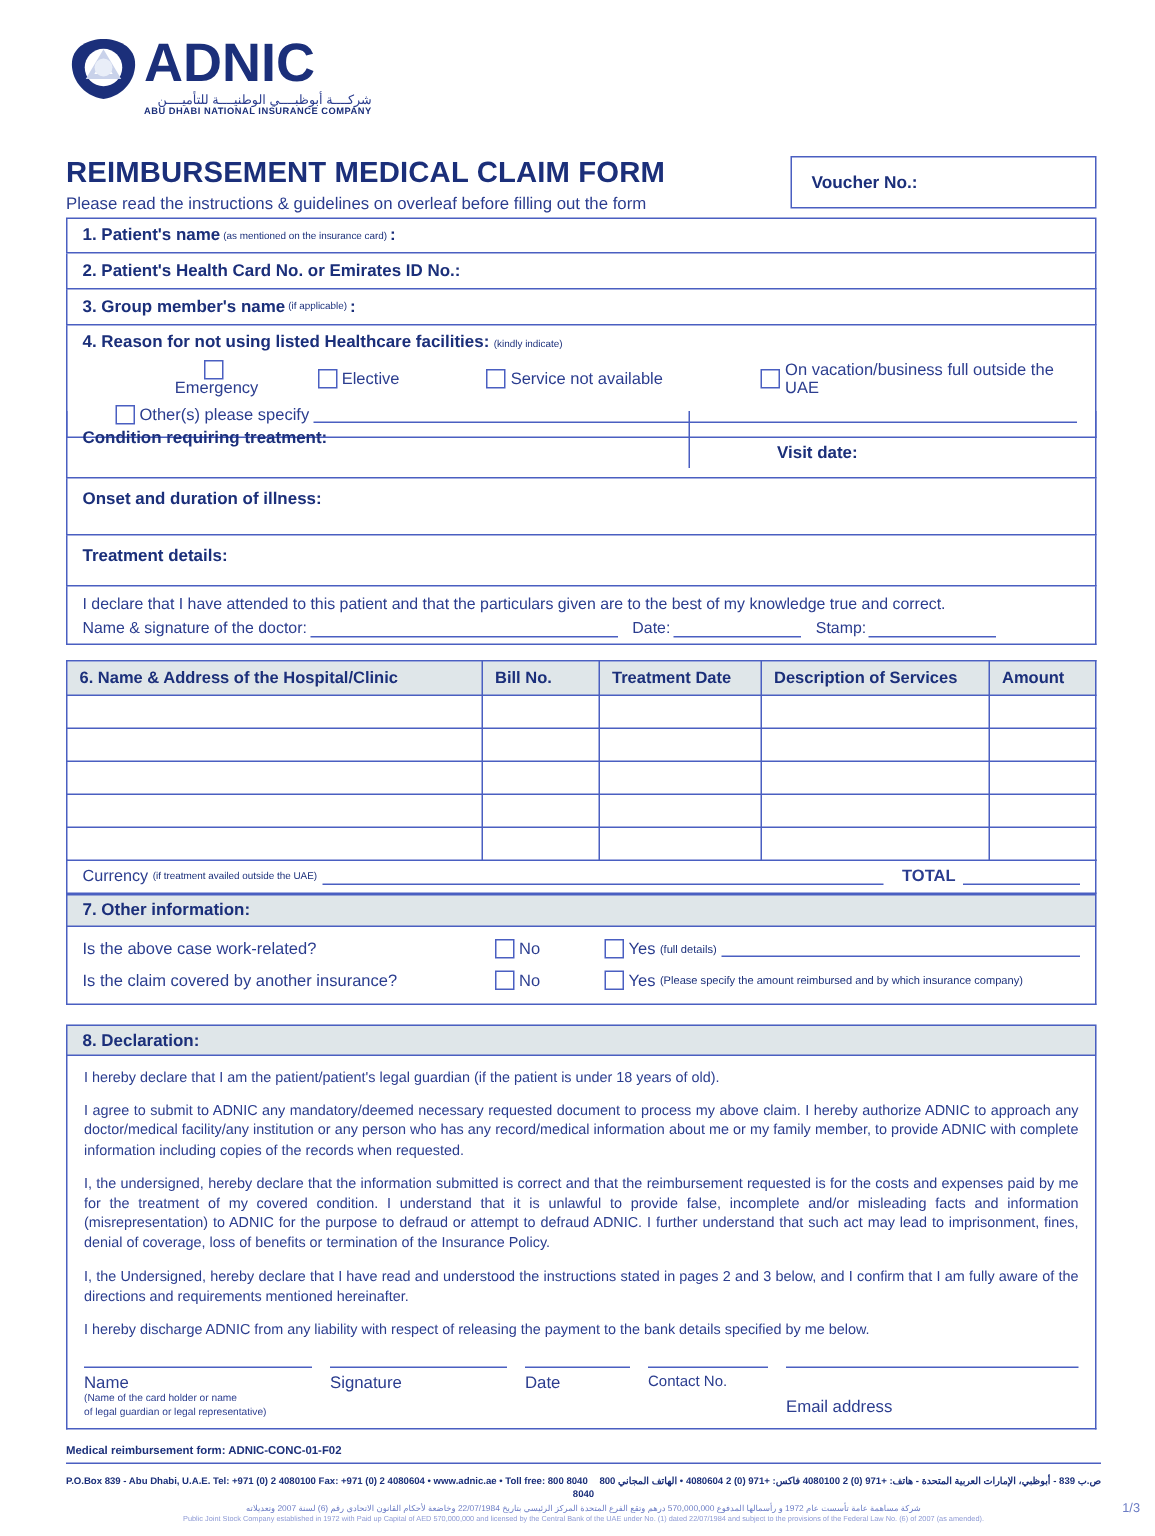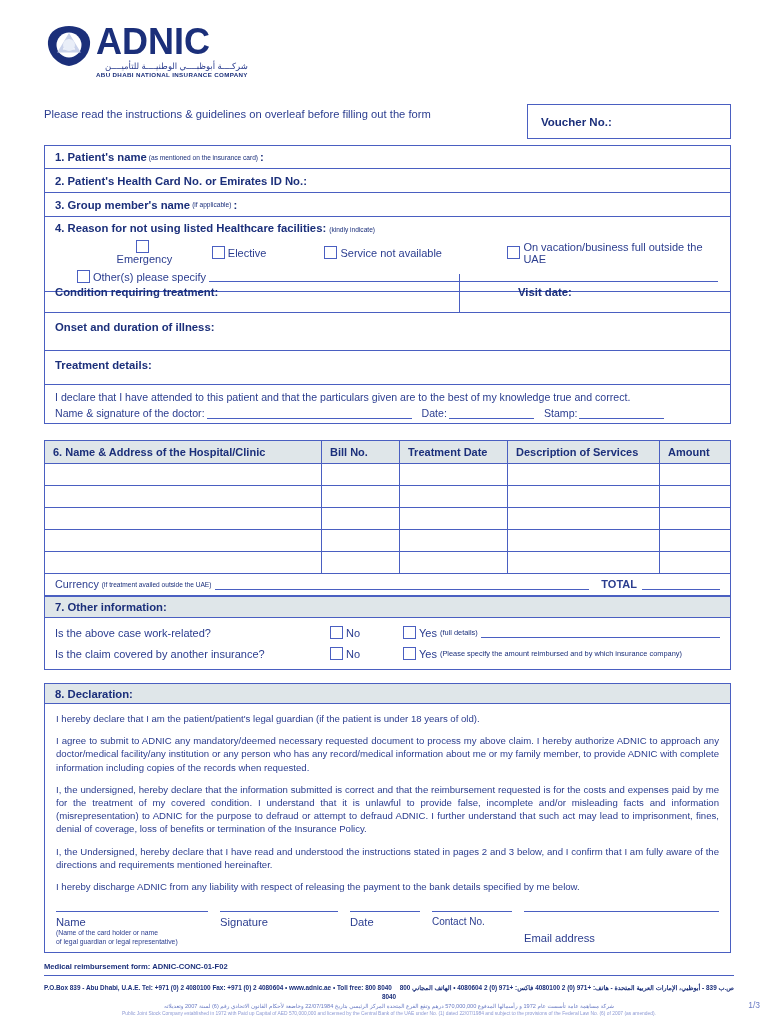--- a/index.html
+++ b/index.html
@@ -122,20 +122,21 @@
       </svg>
     </div>
     <div class="logo-text-wrap">
       <div class="logo-word">ADNIC</div>
       <div class="logo-arabic">شركــــة أبوظبــــي الوطنيــــة للتأميــــن</div>
       <div class="logo-sub">ABU DHABI NATIONAL INSURANCE COMPANY</div>
     </div>
   </div>
 
   <div class="title-block">
+    <div class="form-title">REIMBURSEMENT MEDICAL CLAIM FORM</div>
     <div class="form-subtitle">Please read the instructions &amp; guidelines on overleaf before filling out the form</div>
   </div>
   <div class="voucher-box">
     <span>Voucher No.:</span>
   </div>
 
   <div class="frame" style="top:145px;">
     <div class="row first" style="height:24px;">
       <span class="lbl">1. Patient's name</span>
       <span class="lbl-sm" style="margin:0 2px;">(as mentioned on the insurance card)</span>
@@ -181,21 +182,21 @@
         <span class="underline-fill" style="margin-left:3px; margin-right:2px;"></span>
       </div>
     </div>
   </div>
 
   <div class="frame" style="top:274px;">
     <div style="display:flex; border-left:1.4px solid #4a5fc1; border-right:1.4px solid #4a5fc1; border-bottom:1.4px solid #4a5fc1;gap:48px;">
       <div style="flex:1; padding:8px 10px; height:38px; border-right:1.4px solid #4a5fc1;">
         <span class="lbl">Condition requiring treatment:</span>
       </div>
-      <div style="width:222px; padding:8px 10px;">
+      <div style="width:222px; padding:8px 10px;margin-top:10px;">
         <span class="lbl">Visit date:</span>
       </div>
     </div>
     <div class="row" style="height:38px; align-items:flex-start; padding-top:8px;">
       <span class="lbl">Onset and duration of illness:</span>
     </div>
     <div class="row" style="height:34px; align-items:flex-start; padding-top:8px;">
       <span class="lbl">Treatment details:</span>
     </div>
 

